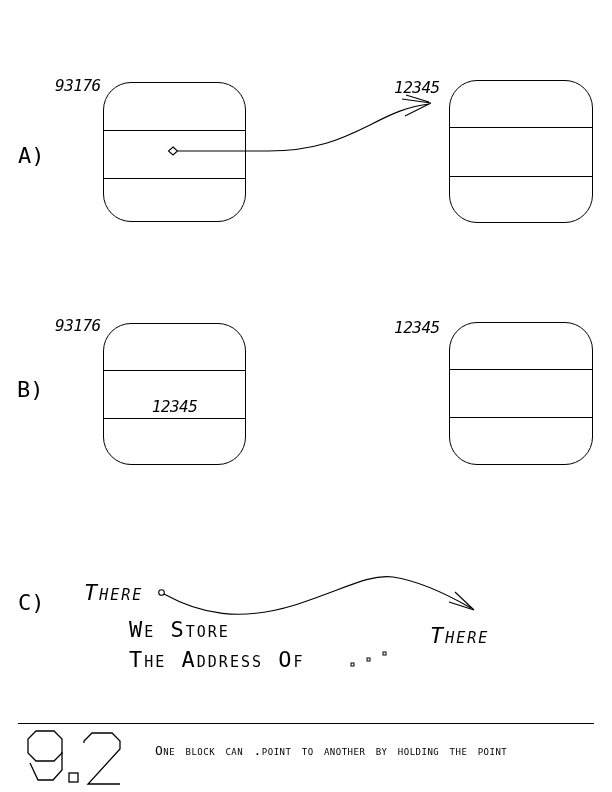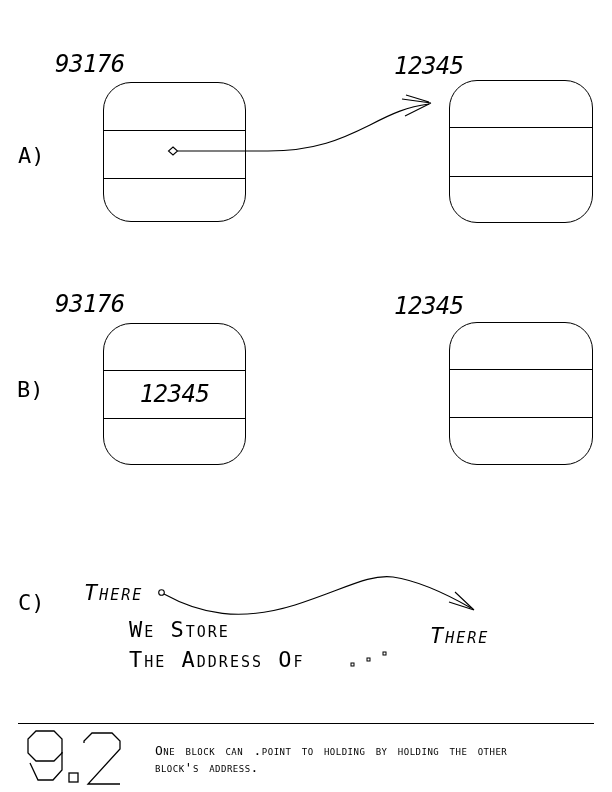--- a/index.html
+++ b/index.html
@@ -11,21 +11,21 @@
     overflow: hidden;
     font-family: "DejaVu Sans Mono", monospace;
   }
   .t {
     position: absolute;
     font-family: "DejaVu Sans Mono", monospace;
     color: #000;
     line-height: 1;
     white-space: pre;
   }
-  .num { font-style: italic; font-size: 24px; letter-spacing: -0.5px; }
+  .num { font-style: italic; font-size: 16px; letter-spacing: -0.5px; margin-top: 26px; }
   .seclabel { font-size: 22px; letter-spacing: 0; }
   .scword { font-variant: small-caps; font-size: 22px; letter-spacing: 2px; }
   .ital { font-style: italic; }
   .caption {
     position: absolute;
     font-variant: small-caps;
     font-size: 13px;
     letter-spacing: 0.5px;
     word-spacing: 2px;
     line-height: 17px;
@@ -148,17 +148,16 @@
     <path d="M12 2 L30 2 L38 10 L38 24 L30 32 L12 32 L4 24 L4 10 Z" fill="none" stroke="#000" stroke-width="1.3"></path>
 
     <path d="M6 34 L14 51 L29 51 L38 41 L38 23" fill="none" stroke="#000" stroke-width="1.3"></path>
 
     <rect x="45" y="44" width="9" height="9" fill="none" stroke="#000" stroke-width="1.3"></rect>
 
     <path d="M60 14 L60 12 L68 4 L88 4 L96 12 L96 20 L64 55 L96 55" fill="none" stroke="#000" stroke-width="1.3"></path>
   </svg>
 
   <div class="caption" style="left:155px; top:742px; width:440px;">
-    <div>One block can .point to holding by holding the other</div>
-    <div>block's address.</div>
+    <div>One block can .point to another by holding the point</div>
   </div>
 
 </div>
 
 </body></html>

